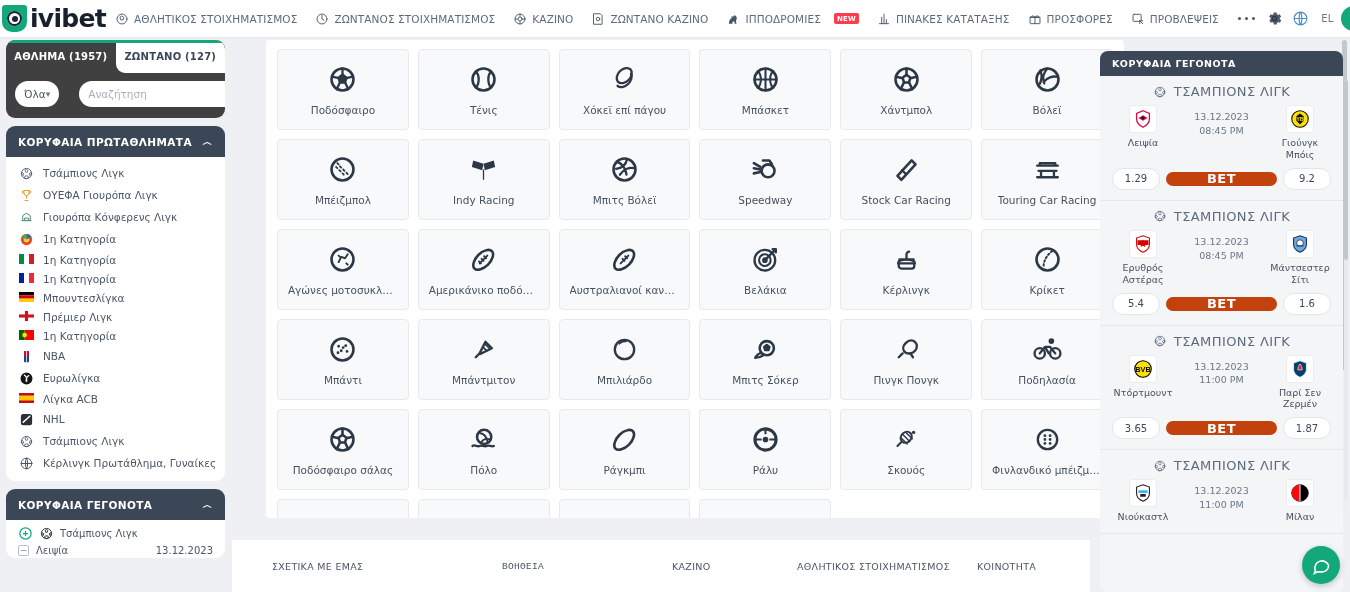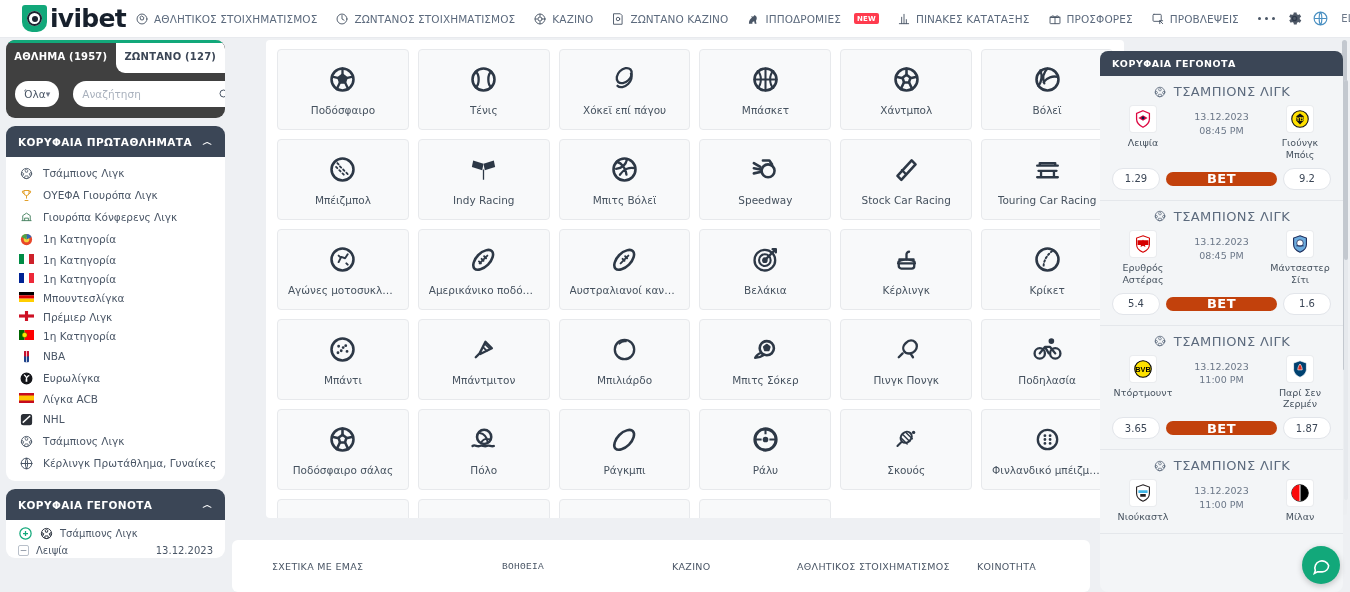--- a/index.html
+++ b/index.html
@@ -14,21 +14,21 @@
   .page { position: relative; width: 1350px; height: 592px; background: #eef0f3; }
 
   
   .header {
     position: absolute; top: 0; left: 0; width: 1350px; height: 38px;
     background: #ffffff;
     display: flex; align-items: center;
     border-bottom: 1px solid #e8eaee;
     z-index: 40;
   }
-  .logo { display: flex; align-items: center; gap: 3px; padding-left: 22px; width: 135px; }
+  .logo { display: flex; align-items: center; gap: 3px; padding-left: 2px; width: 135px; }
   .logo-mark {
     width: 25px; height: 27px; position: relative;
     background: #12a87a;
     border-radius: 3px 3px 10px 10px;
     display: flex; align-items: center; justify-content: center;
   }
   .logo-mark::after {
     content: ""; width: 15px; height: 15px; border-radius: 50%;
     background: #ffffff;
     box-shadow: inset 0 0 0 2px #1b2430;
@@ -73,21 +73,21 @@
   }
   .tabs-card { background: #404040; border-radius: 9px; overflow: hidden; position: relative; }
   .tabs-card::before { content:""; position:absolute; top:0; left:0; right:0; height:3px; background:#12a87a; }
   .tabs { display: flex; height: 33px; }
   .tab {
     flex: 1; display: flex; align-items: center; justify-content: center;
     font-size: 10px; font-weight: bold; color: #ffffff; cursor: pointer;
     letter-spacing: 0.2px;
   }
   .tab.inactive { background: #ffffff; color: #3b4656; border-radius: 0 9px 0 9px; }
-  .search-row { display: flex; gap: 14px; padding: 8px 9px 11px 9px; }
+  .search-row { display: flex; gap: 20px; padding: 8px 9px 11px 9px; }
   .select-all {
     background: #fff; border-radius: 15px; height: 26px; width: 82px;
     display: flex; align-items: center; justify-content: space-between;
     padding: 0 9px; font-size: 10.5px; color: #4a5666; cursor: pointer;
   }
   .select-all .chev { font-size: 9px; color: #70798a; }
   .search-box {
     background: #fff; border-radius: 15px; height: 26px; flex: 1;
     display: flex; align-items: center; padding: 0 9px; gap: 4px;
   }
@@ -142,21 +142,21 @@
     position: absolute; top: 40px; right: 3px; width: 5px; height: 475px;
     background: #eceef1; border-radius: 3px;
   }
   .main-scrollbar i {
     display: block; width: 5px; height: 330px; background: #c3c8cf; border-radius: 3px;
   }
 
   
   .footer {
     position: absolute; top: 540px; left: 232px; width: 858px; height: 52px;
-    background: #ffffff; border-radius: 6px;
+    background: #ffffff; border-radius: 0;
   }
   .footer-cols { display: flex; align-items: center; height: 52px; padding: 0 40px; }
   .footer-col { font-size: 9.5px; color: #4a5666; letter-spacing: 0.3px; white-space: nowrap; cursor: pointer; }
   .fc0 { width: 230px; } .fc1 { width: 170px; font-family: Liberation Mono, monospace; } .fc2 { width: 125px; } .fc3 { width: 180px; }
 
   
   .rail {
     position: absolute; top: 51px; right: 7px; width: 243px; height: 541px;
     background: #f3f5f7; border-radius: 8px; overflow: hidden;
   }

